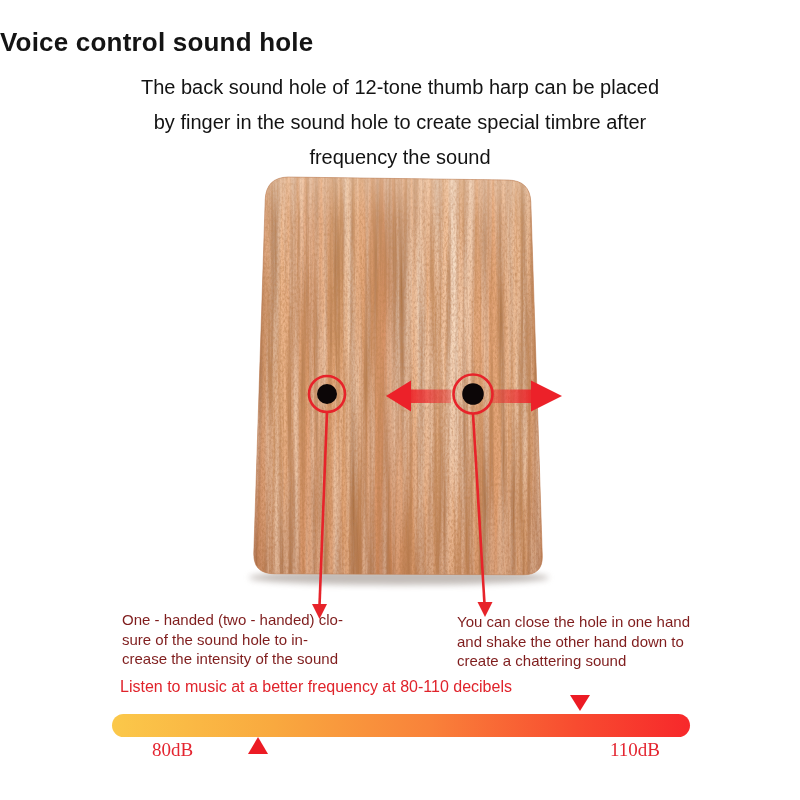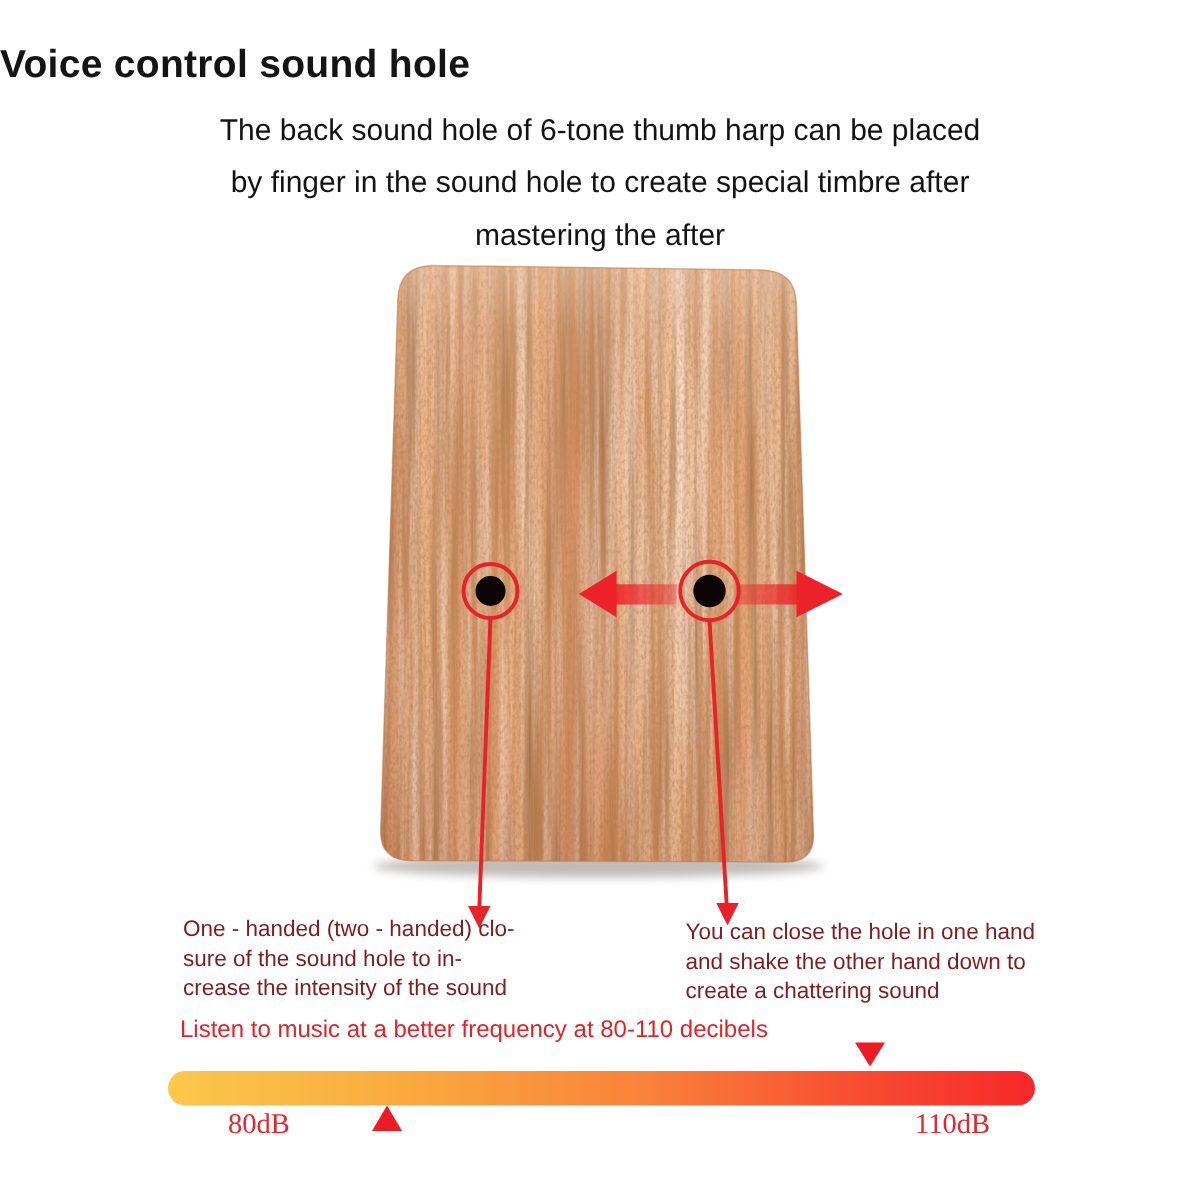--- a/index.html
+++ b/index.html
@@ -49,23 +49,23 @@
   .db-max{left:610px;}
 </style>
 </head>
 <body>
 
 <div class="stage">
 
   <h1 class="title">Voice control sound hole</h1>
 
   <div class="subtitle">
-    <span>The back sound hole of 6-tone thumb harp can be placed</span>
+    <span>The back sound hole of 12-tone thumb harp can be placed</span>
     <span>by finger in the sound hole to create special timbre after</span>
-    <span>mastering the after</span>
+    <span>frequency the sound</span>
   </div>
 
   <svg class="kalimba" width="470" height="470" viewBox="0 0 470 470" xmlns="http://www.w3.org/2000/svg">
     <defs>
       <linearGradient id="woodBase" x1="0" y1="0" x2="1" y2="0">
         <stop offset="0" stop-color="#dd9b72"></stop>
         <stop offset="0.08" stop-color="#eebb92"></stop>
         <stop offset="0.20" stop-color="#e2a073"></stop>
         <stop offset="0.33" stop-color="#eab183"></stop>
         <stop offset="0.45" stop-color="#d99468"></stop>

